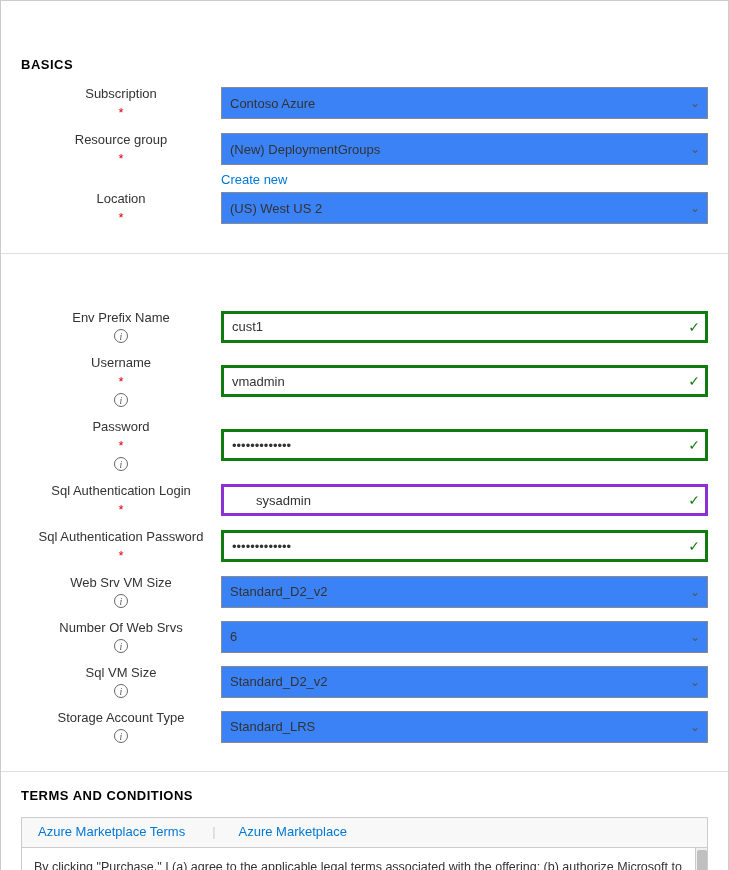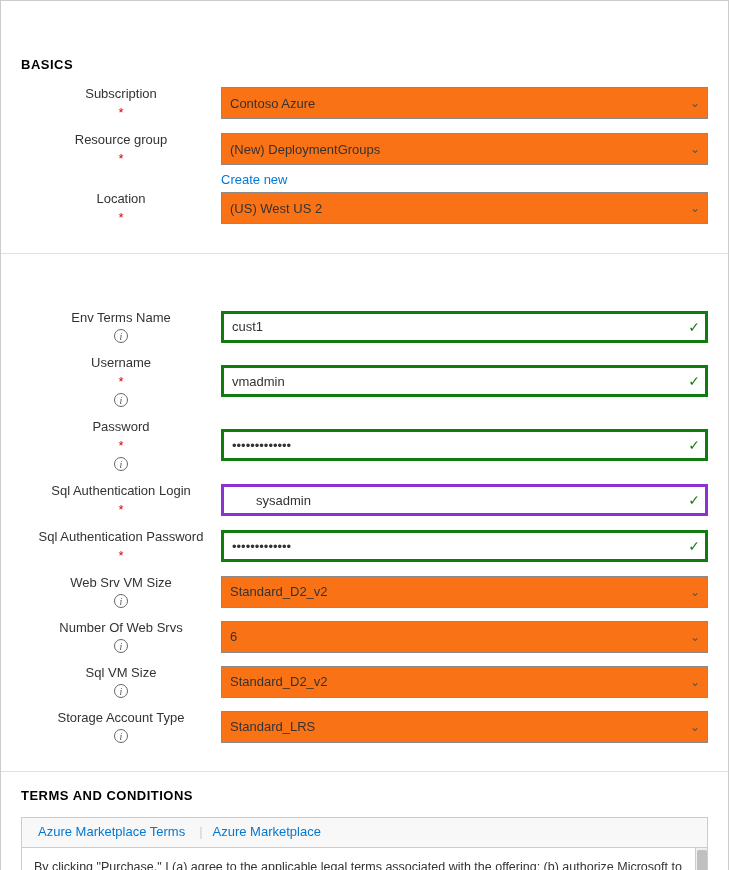--- a/index.html
+++ b/index.html
@@ -61,21 +61,21 @@
       font-family: serif;
     }
     .form-control-wrapper {
       flex: 1;
       position: relative;
     }
     .dropdown {
       width: 100%;
       height: 32px;
       border: 1px solid #8a8a8a;
-      background: #f97316;
+      background: #3b82f6;
       padding: 4px 30px 4px 8px;
       font-size: 13px;
       color: #333;
       appearance: none;
       cursor: pointer;
       outline: none;
     }
     .dropdown-arrow {
       position: absolute;
       right: 8px;
@@ -125,20 +125,21 @@
     .terms-box {
       border: 1px solid #ccc;
       position: relative;
       margin-top: 10px;
     }
     .terms-tabs {
       display: flex;
       border-bottom: 1px solid #ccc;
       background: #f8f8f8;
       padding: 0 8px;
+      gap: 13px;
     }
     .terms-tab {
       padding: 6px 8px;
       font-size: 13px;
       cursor: pointer;
       color: #0078d4;
       border-bottom: 2px solid transparent;
       margin-right: 4px;
     }
     .terms-tab-separator {
@@ -219,21 +220,21 @@
         </select>
         <span class="dropdown-arrow">⌄</span>
       </div>
     </div>
   </div>
 
   <div class="section">
 
     <div class="form-row">
       <div class="form-label">
-        <span>Env Terms Name</span>
+        <span>Env Prefix Name</span>
         <span class="info-icon">i</span>
       </div>
       <div class="form-control-wrapper">
         <input type="text" class="text-input valid" value="cust1" style="">
         <span class="check-icon">✓</span>
       </div>
     </div>
 
     <div class="form-row">
       <div class="form-label">

